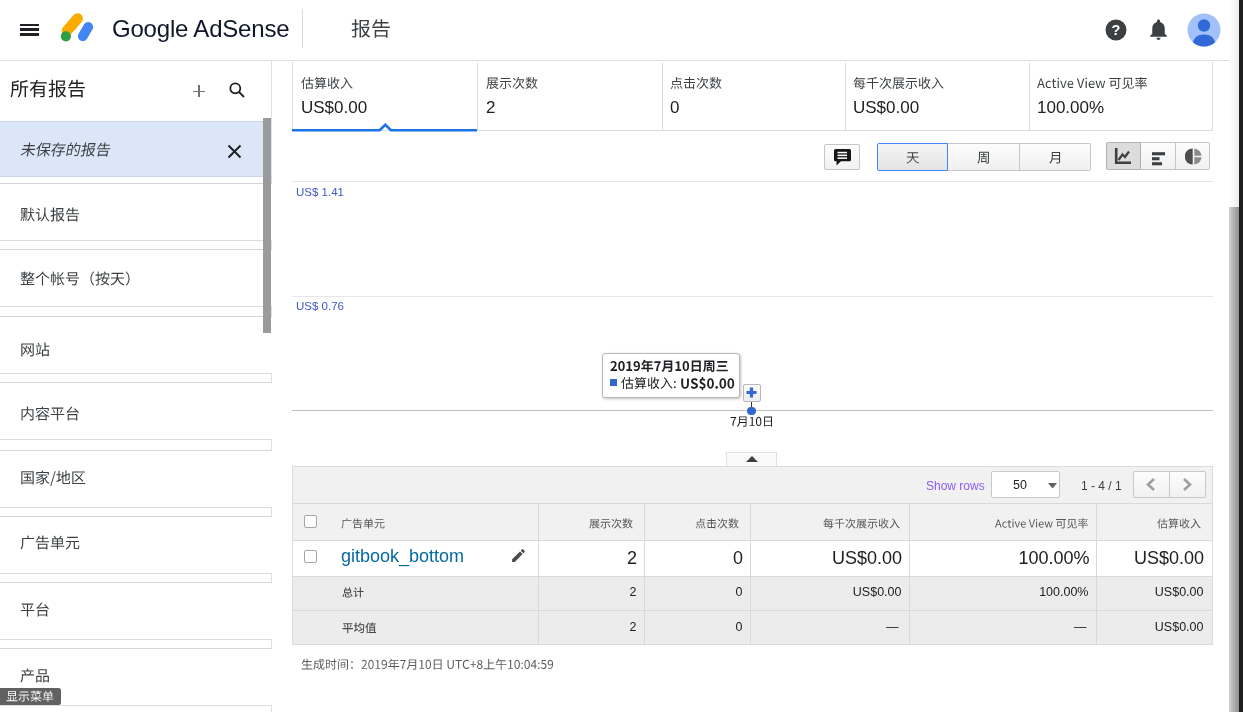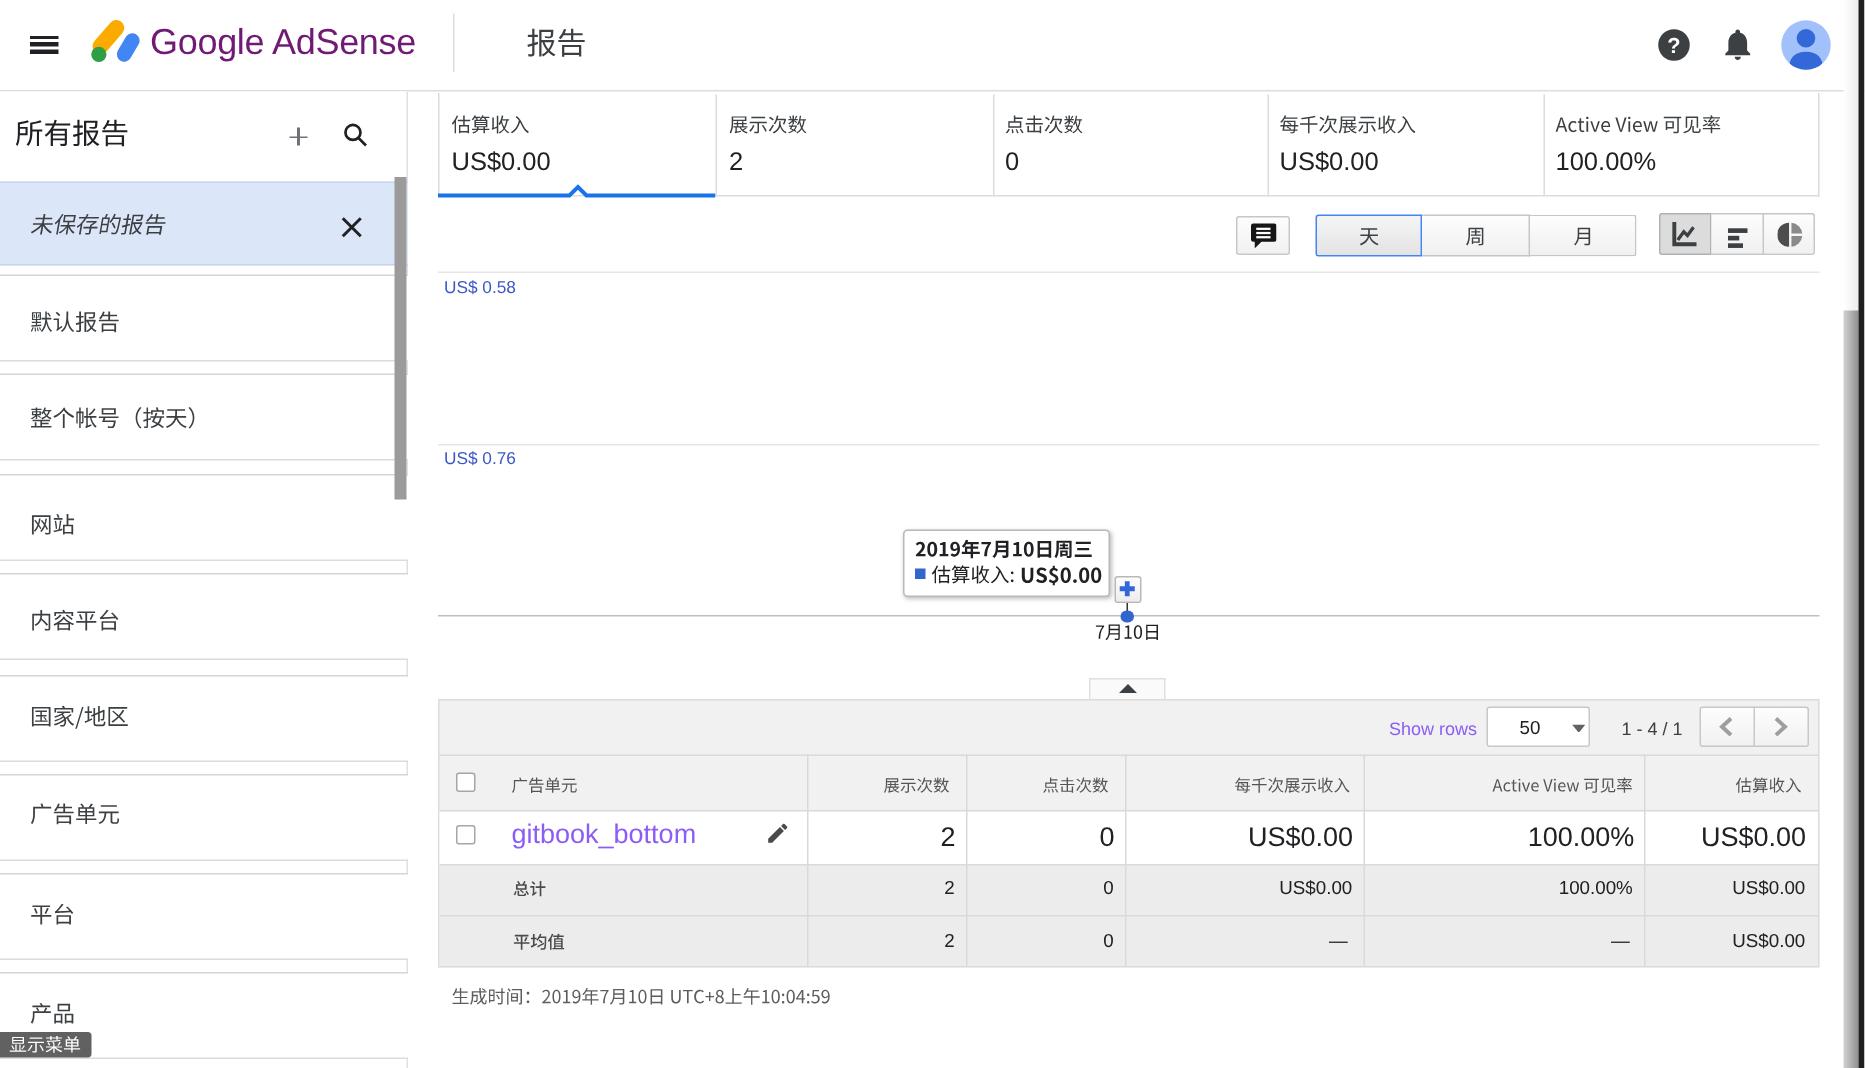--- a/index.html
+++ b/index.html
@@ -6,21 +6,21 @@
 </style></head><body>
 <div class="abs" style="left:0;top:0;width:1243px;height:61px;background:#fff;border-bottom:1px solid #ddd"></div>
 <div class="abs" style="left:20px;top:23.6px;width:19px;height:2.4px;background:#202124"></div>
 <div class="abs" style="left:20px;top:28.4px;width:19px;height:2.4px;background:#202124"></div>
 <div class="abs" style="left:20px;top:33.2px;width:19px;height:2.4px;background:#202124"></div>
 <svg class="abs" style="left:56px;top:8px" width="46" height="38" viewBox="56 8 46 38">
 <line x1="67" y1="30.8" x2="77.6" y2="18.6" stroke="#fbab00" stroke-width="10.6" stroke-linecap="round"></line>
 <circle cx="65.9" cy="36.3" r="5.1" fill="#2f9e44"></circle>
 <line x1="82.8" y1="36.2" x2="88.2" y2="27" stroke="#4285f4" stroke-width="9.8" stroke-linecap="round"></line>
 </svg>
-<div class="abs" style="left:100px;top:15px;font-size:24px;color:#701a75;letter-spacing:-0.2px">Google AdSense</div>
+<div class="abs" style="left:112px;top:15px;font-size:24px;color:#0f172a;letter-spacing:-0.2px">Google AdSense</div>
 <div class="abs" style="left:302px;top:9px;width:1px;height:39px;background:#dadce0"></div>
 <svg style="position:absolute;left:349px;top:12.5px;overflow:visible" width="64" height="32" viewBox="-2 -23.0 64 32">
     <path fill="#3c4043" d="M8.5 -16.1V1.6H10V-7.9H10.6C11.3 -5.8 12.4 -3.9 13.7 -2.2C12.7 -1.1 11.5 -0.2 10.1 0.5C10.4 0.8 10.9 1.3 11.1 1.6C12.4 0.9 13.6 -0 14.6 -1.1C15.7 0 16.9 0.9 18.2 1.5C18.5 1.2 18.9 0.6 19.3 0.3C17.9 -0.3 16.7 -1.2 15.6 -2.3C17 -4.2 18 -6.5 18.6 -9L17.6 -9.3L17.3 -9.3H10V-14.7H16.3C16.3 -12.9 16.1 -12.1 15.9 -11.9C15.7 -11.7 15.5 -11.7 15.1 -11.7C14.7 -11.7 13.4 -11.7 12 -11.8C12.3 -11.5 12.4 -11 12.5 -10.6C13.8 -10.5 15.1 -10.5 15.7 -10.5C16.4 -10.6 16.8 -10.7 17.2 -11.1C17.6 -11.5 17.8 -12.7 17.9 -15.5C17.9 -15.7 17.9 -16.1 17.9 -16.1ZM12 -7.9H16.8C16.3 -6.3 15.6 -4.7 14.6 -3.4C13.5 -4.7 12.6 -6.3 12 -7.9ZM3.8 -16.8V-12.8H0.9V-11.3H3.8V-7L0.6 -6.2L1 -4.7L3.8 -5.5V-0.3C3.8 0.1 3.7 0.2 3.3 0.2C3 0.2 2 0.2 0.9 0.2C1.1 0.6 1.3 1.2 1.4 1.6C3 1.6 3.9 1.6 4.5 1.3C5.1 1.1 5.3 0.7 5.3 -0.3V-5.9L7.7 -6.7L7.5 -8.1L5.3 -7.5V-11.3H7.6V-12.8H5.3V-16.8Z M25 -16.6C24.2 -14.4 22.9 -12.1 21.5 -10.6C21.8 -10.5 22.5 -10.1 22.8 -9.8C23.5 -10.6 24.1 -11.5 24.7 -12.5H29.7V-9.4H21.2V-8H38.8V-9.4H31.2V-12.5H37.4V-13.9H31.2V-16.8H29.7V-13.9H25.5C25.8 -14.7 26.2 -15.5 26.5 -16.3ZM23.7 -6V1.8H25.2V0.6H35V1.7H36.5V-6ZM25.2 -0.8V-4.6H35V-0.8Z"></path>
   </svg>
 <svg class="abs" style="left:1105px;top:19px" width="22" height="22" viewBox="0 0 22 22">
 <circle cx="11" cy="11" r="10.5" fill="#3c4043"></circle>
 <text x="11" y="16" text-anchor="middle" font-family="Liberation Sans" font-size="14.5" font-weight="bold" fill="#fff">?</text>
 </svg>
 <svg class="abs" style="left:1146px;top:17px" width="25" height="25" viewBox="0 0 24 24">
 <path fill="#3c4043" d="M12 22c1.1 0 2-.9 2-2h-4c0 1.1.9 2 2 2zm6-6v-5c0-3.07-1.63-5.64-4.5-6.32V4c0-.83-.67-1.5-1.5-1.5s-1.5.67-1.5 1.5v.68C7.64 5.36 6 7.92 6 11v5l-2 2v1h16v-1l-2-2z"></path>
@@ -151,21 +151,21 @@
 <rect x="0" y="10.2" width="10" height="3.1" fill="#3c4043"></rect>
 </svg>
 <svg class="abs" style="left:1185px;top:148px" width="17" height="17" viewBox="0 0 17 17">
 <path d="M7.7 0.5 A8 8 0 0 0 7.7 16.5 Z" fill="#4d4d4d"></path>
 <path d="M9.3 0.5 A8 8 0 0 1 16.5 7.7 L9.3 7.7 Z" fill="#8a8a8a"></path>
 <path d="M16.5 9.3 A8 8 0 0 1 9.3 16.5 L9.3 9.3 Z" fill="#8a8a8a"></path>
 </svg>
 <div class="abs" style="left:292px;top:181px;width:921px;height:1px;background:#e6e6e6"></div>
 <div class="abs" style="left:292px;top:296px;width:921px;height:1px;background:#e6e6e6"></div>
 <div class="abs" style="left:292px;top:410px;width:921px;height:1px;background:#c0c0c0"></div>
-<div class="abs" style="left:296px;top:185.8px;font-size:11.5px;color:#3c58c6">US$ 0.58</div>
+<div class="abs" style="left:296px;top:185.8px;font-size:11.5px;color:#3c58c6">US$ 1.41</div>
 <div class="abs" style="left:296px;top:300.3px;font-size:11.5px;color:#3c58c6">US$ 0.76</div>
 <div class="abs" style="left:602px;top:352.5px;width:138px;height:45.5px;background:#fff;border:1px solid #b8b8b8;border-radius:3px;box-shadow:1px 1px 3px rgba(0,0,0,0.25)"></div>
 <svg style="position:absolute;left:608px;top:356.1px;overflow:visible" width="135" height="20" viewBox="-2 -14.9 135 20">
     <path fill="#202124" d="M0.6 0H7V-1.6H4.9C4.5 -1.6 3.8 -1.6 3.3 -1.5C5.1 -3.2 6.6 -5.1 6.6 -6.8C6.6 -8.6 5.3 -9.8 3.5 -9.8C2.2 -9.8 1.4 -9.3 0.5 -8.3L1.5 -7.3C2 -7.8 2.6 -8.3 3.3 -8.3C4.2 -8.3 4.7 -7.7 4.7 -6.7C4.7 -5.3 3.2 -3.4 0.6 -1.1Z M11.5 0.2C13.5 0.2 14.8 -1.5 14.8 -4.9C14.8 -8.2 13.5 -9.8 11.5 -9.8C9.5 -9.8 8.2 -8.2 8.2 -4.9C8.2 -1.5 9.5 0.2 11.5 0.2ZM11.5 -1.3C10.7 -1.3 10 -2.1 10 -4.9C10 -7.5 10.7 -8.3 11.5 -8.3C12.3 -8.3 12.9 -7.5 12.9 -4.9C12.9 -2.1 12.3 -1.3 11.5 -1.3Z M16.4 0H22.2V-1.6H20.4V-9.6H19C18.4 -9.2 17.7 -9 16.7 -8.8V-7.6H18.5V-1.6H16.4Z M26.3 0.2C28.2 0.2 30 -1.4 30 -5C30 -8.4 28.4 -9.8 26.6 -9.8C24.9 -9.8 23.5 -8.6 23.5 -6.6C23.5 -4.5 24.7 -3.6 26.3 -3.6C26.9 -3.6 27.8 -4 28.3 -4.6C28.2 -2.2 27.3 -1.4 26.2 -1.4C25.6 -1.4 25.1 -1.7 24.7 -2.1L23.7 -0.9C24.3 -0.3 25.1 0.2 26.3 0.2ZM28.2 -6C27.8 -5.2 27.2 -4.9 26.6 -4.9C25.8 -4.9 25.3 -5.5 25.3 -6.6C25.3 -7.8 25.9 -8.4 26.6 -8.4C27.4 -8.4 28.1 -7.7 28.2 -6Z M31.2 -3.1V-1.6H37.1V1.2H38.7V-1.6H43.2V-3.1H38.7V-5.1H42.1V-6.5H38.7V-8.1H42.5V-9.6H35.1C35.2 -10 35.4 -10.3 35.5 -10.7L33.9 -11.1C33.3 -9.4 32.3 -7.7 31.2 -6.7C31.6 -6.5 32.2 -6 32.5 -5.7C33.1 -6.3 33.7 -7.2 34.3 -8.1H37.1V-6.5H33.3V-3.1ZM34.8 -3.1V-5.1H37.1V-3.1Z M46.1 0H48C48.2 -3.8 48.5 -5.7 50.7 -8.5V-9.6H44.3V-8H48.7C46.8 -5.5 46.3 -3.3 46.1 0Z M53.8 -10.4V-6.1C53.8 -4.1 53.6 -1.6 51.6 0C52 0.3 52.6 0.8 52.8 1.2C54.1 0.2 54.7 -1.3 55 -2.7H60.6V-0.8C60.6 -0.6 60.5 -0.5 60.2 -0.5C59.9 -0.5 58.8 -0.5 57.9 -0.5C58.2 -0.1 58.5 0.7 58.6 1.1C59.9 1.1 60.8 1.1 61.5 0.8C62 0.6 62.3 0.1 62.3 -0.8V-10.4ZM55.4 -8.9H60.6V-7.3H55.4ZM55.4 -5.8H60.6V-4.3H55.3C55.4 -4.8 55.4 -5.3 55.4 -5.8Z M65.4 0H71.2V-1.6H69.4V-9.6H68C67.4 -9.2 66.7 -9 65.7 -8.8V-7.6H67.5V-1.6H65.4Z M75.9 0.2C77.8 0.2 79.1 -1.5 79.1 -4.9C79.1 -8.2 77.8 -9.8 75.9 -9.8C73.9 -9.8 72.6 -8.2 72.6 -4.9C72.6 -1.5 73.9 0.2 75.9 0.2ZM75.9 -1.3C75 -1.3 74.4 -2.1 74.4 -4.9C74.4 -7.5 75 -8.3 75.9 -8.3C76.7 -8.3 77.3 -7.5 77.3 -4.9C77.3 -2.1 76.7 -1.3 75.9 -1.3Z M83.3 -4.4H89.1V-1.4H83.3ZM83.3 -5.9V-8.7H89.1V-5.9ZM81.7 -10.3V1H83.3V0.2H89.1V1H90.8V-10.3Z M94.3 -10.4V-5.9C94.3 -4 94.2 -1.5 93 0.2C93.3 0.4 94 0.9 94.2 1.2C95.7 -0.7 95.9 -3.8 95.9 -5.9V-9H102.9V-0.6C102.9 -0.4 102.8 -0.3 102.5 -0.3C102.3 -0.3 101.6 -0.3 100.9 -0.3C101.1 0.1 101.3 0.7 101.4 1.1C102.5 1.1 103.2 1.1 103.7 0.9C104.2 0.6 104.4 0.2 104.4 -0.6V-10.4ZM98.5 -8.8V-7.9H96.6V-6.7H98.5V-5.9H96.3V-4.7H102.3V-5.9H100V-6.7H102V-7.9H100V-8.8ZM96.8 -3.9V0.3H98.2V-0.4H101.8V-3.9ZM98.2 -2.8H100.4V-1.6H98.2Z M107.2 -9.8V-8.2H117.2V-9.8ZM108.1 -5.6V-4H116.1V-5.6ZM106.5 -1.2V0.4H117.8V-1.2Z"></path>
   </svg>
 <div class="abs" style="left:609.5px;top:378.5px;width:7px;height:7px;background:#3366cc"></div>
 <svg style="position:absolute;left:618.5px;top:373.1px;overflow:visible" width="72" height="20" viewBox="-2 -14.9 72 20">
     <path fill="#202124" d="M3.5 -10.9C2.7 -8.9 1.5 -6.9 0.2 -5.7C0.4 -5.5 0.7 -5 0.8 -4.7C1.2 -5.2 1.7 -5.7 2.1 -6.3V1H3V-7.7C3.5 -8.6 4 -9.6 4.4 -10.6ZM4.2 -8.1V-7.1H7.8V-4.5H5V1H5.9V0.5H10.7V1H11.7V-4.5H8.8V-7.1H12.5V-8.1H8.8V-10.9H7.8V-8.1ZM5.9 -0.5V-3.5H10.7V-0.5Z M16.3 -5.9H22.9V-5.2H16.3ZM16.3 -4.5H22.9V-3.8H16.3ZM16.3 -7.3H22.9V-6.6H16.3ZM20.5 -11C20.1 -10 19.5 -9 18.7 -8.4C18.9 -8.3 19.3 -8.1 19.5 -8H16.8L17.6 -8.2C17.5 -8.5 17.3 -8.8 17.1 -9.2H19.3V-10H15.9C16 -10.2 16.2 -10.5 16.3 -10.7L15.4 -11C15 -10 14.2 -9 13.5 -8.3C13.7 -8.2 14.1 -7.9 14.2 -7.7C14.7 -8.1 15.1 -8.6 15.4 -9.2H16.1C16.3 -8.8 16.6 -8.3 16.7 -8H15.3V-3.1H17V-2.3L17 -2H13.7V-1.2H16.7C16.4 -0.6 15.6 -0.1 13.9 0.3C14.1 0.5 14.4 0.8 14.5 1.1C16.6 0.5 17.5 -0.4 17.8 -1.2H21.3V1H22.3V-1.2H25.3V-2H22.3V-3.1H23.9V-8H22.6L23.3 -8.3C23.2 -8.5 23 -8.9 22.7 -9.2H25.2V-10H21.1C21.2 -10.2 21.3 -10.5 21.4 -10.8ZM21.3 -2H18L18 -2.2V-3.1H21.3ZM19.6 -8C19.9 -8.3 20.3 -8.7 20.6 -9.2H21.6C22 -8.8 22.3 -8.3 22.5 -8Z M33.6 -7.5H36.5C36.2 -5.8 35.8 -4.4 35.1 -3.2C34.5 -4.4 33.9 -5.8 33.6 -7.3ZM33.5 -10.9C33.1 -8.7 32.4 -6.5 31.3 -5.2C31.5 -5 31.9 -4.6 32 -4.4C32.4 -4.9 32.7 -5.4 33.1 -6.1C33.5 -4.7 34 -3.4 34.6 -2.3C33.9 -1.2 32.9 -0.4 31.5 0.2C31.7 0.5 32.1 0.9 32.2 1.1C33.4 0.4 34.4 -0.5 35.2 -1.5C35.9 -0.4 36.8 0.4 37.9 1C38 0.7 38.3 0.4 38.5 0.2C37.4 -0.4 36.5 -1.2 35.7 -2.3C36.5 -3.7 37.1 -5.4 37.5 -7.5H38.4V-8.4H33.9C34.2 -9.1 34.4 -9.9 34.5 -10.8ZM27.2 -1.3C27.4 -1.5 27.8 -1.7 30.2 -2.6V1.1H31.2V-10.7H30.2V-3.5L28.2 -2.8V-9.5H27.2V-3.1C27.2 -2.6 27 -2.3 26.8 -2.2C26.9 -2 27.1 -1.5 27.2 -1.3Z M42.8 -9.8C43.7 -9.2 44.4 -8.5 44.9 -7.7C44.1 -4 42.5 -1.3 39.5 0.2C39.8 0.4 40.2 0.8 40.4 0.9C43.1 -0.6 44.7 -3 45.7 -6.4C47.2 -3.8 48.1 -0.8 51.1 0.9C51.1 0.6 51.4 0.1 51.5 -0.2C47.2 -2.8 47.6 -7.7 43.4 -10.6Z M53.8 -5.1C54.3 -5.1 54.7 -5.4 54.7 -6C54.7 -6.5 54.3 -6.9 53.8 -6.9C53.3 -6.9 52.9 -6.5 52.9 -6C52.9 -5.4 53.3 -5.1 53.8 -5.1ZM53.8 0.2C54.3 0.2 54.7 -0.2 54.7 -0.7C54.7 -1.3 54.3 -1.6 53.8 -1.6C53.3 -1.6 52.9 -1.3 52.9 -0.7C52.9 -0.2 53.3 0.2 53.8 0.2Z"></path>
   </svg>
 <svg style="position:absolute;left:678.114px;top:372.5px;overflow:visible" width="72" height="21" viewBox="-2 -15.5 72 21">
@@ -224,21 +224,21 @@
 <svg style="position:absolute;left:820.5px;top:514.9px;overflow:visible" width="92" height="17" viewBox="-2 -12.6 92 17">
     <path fill="#555555" d="M4.3 -5C5 -4.7 5.8 -4.2 6.2 -3.8H3L3.2 -5.5H8.2L8.2 -3.8H6.3L6.8 -4.3C6.3 -4.7 5.5 -5.2 4.8 -5.5ZM0.5 -3.8V-3.1H2C1.9 -2.1 1.7 -1.2 1.6 -0.6H2.1L7.9 -0.6C7.9 -0.2 7.8 -0 7.7 0.1C7.6 0.2 7.5 0.2 7.3 0.2C7.1 0.2 6.6 0.2 6 0.2C6.1 0.4 6.2 0.7 6.2 0.8C6.8 0.9 7.3 0.9 7.6 0.9C8 0.8 8.2 0.7 8.4 0.5C8.6 0.3 8.7 -0 8.7 -0.6H10.2V-1.3H8.8C8.9 -1.8 8.9 -2.4 9 -3.1H10.5V-3.8H9L9.1 -5.9C9.1 -6 9.1 -6.3 9.1 -6.3H2.5C2.4 -5.5 2.3 -4.7 2.1 -3.8ZM8 -1.3H6.2L6.6 -1.7C6.1 -2.2 5.3 -2.7 4.5 -3.1H8.2C8.1 -2.3 8.1 -1.7 8 -1.3ZM4 -2.6C4.7 -2.3 5.5 -1.7 6 -1.3H2.6L2.9 -3.1H4.5ZM3 -9.3C2.4 -7.9 1.5 -6.5 0.4 -5.6C0.6 -5.5 1 -5.2 1.2 -5.1C1.8 -5.7 2.4 -6.5 2.9 -7.4H10.2V-8.1H3.3C3.5 -8.4 3.7 -8.7 3.8 -9.1Z M19.7 -9.1C18 -8.5 14.8 -8.1 12.2 -7.9C12.3 -7.7 12.4 -7.3 12.4 -7.1C13.6 -7.2 14.8 -7.4 16 -7.5V-4.9H11.6V-4.1H16V0.9H16.9V-4.1H21.4V-4.9H16.9V-7.7C18.2 -7.9 19.4 -8.1 20.4 -8.4Z M22.6 -7.9C23.4 -7.5 24.3 -6.8 24.8 -6.4L25.3 -7C24.8 -7.5 23.9 -8.1 23.1 -8.5ZM22.5 -0.8 23.2 -0.2C23.9 -1.2 24.7 -2.5 25.4 -3.6L24.8 -4.2C24 -3 23.1 -1.6 22.5 -0.8ZM27 -9.2C26.6 -7.5 26 -5.8 25.2 -4.7C25.4 -4.6 25.8 -4.4 26 -4.2C26.4 -4.9 26.8 -5.7 27.1 -6.6H31.2C31 -5.8 30.7 -5 30.4 -4.4C30.6 -4.3 30.9 -4.2 31.1 -4.1C31.5 -4.8 32 -6 32.3 -7.1L31.6 -7.4L31.5 -7.4H27.4C27.6 -7.9 27.8 -8.5 27.9 -9.1ZM28.3 -6V-5.3C28.3 -3.8 28 -1.4 24.6 0.3C24.8 0.4 25.1 0.7 25.3 0.9C27.4 -0.2 28.4 -1.6 28.8 -2.9C29.4 -1.2 30.4 0.1 32 0.8C32.1 0.6 32.4 0.2 32.6 0.1C30.7 -0.6 29.6 -2.3 29.1 -4.5C29.1 -4.8 29.1 -5.1 29.1 -5.3V-6Z M36.4 0.9V0.9C36.7 0.7 37 0.7 39.8 -0C39.7 -0.2 39.8 -0.5 39.8 -0.7L37.4 -0.2V-2.4H38.9C39.7 -0.7 41.1 0.4 43.1 0.9C43.2 0.7 43.4 0.4 43.6 0.2C42.6 0 41.8 -0.3 41.1 -0.8C41.7 -1.1 42.4 -1.6 42.9 -1.9L42.2 -2.4C41.8 -2 41.2 -1.6 40.6 -1.3C40.2 -1.6 40 -2 39.7 -2.4H43.5V-3.2H41.2V-4.3H43V-5H41.2V-6H40.4V-5H38.2V-6H37.4V-5H35.7V-4.3H37.4V-3.2H35.4V-2.4H36.6V-0.7C36.6 -0.2 36.3 0.1 36.1 0.2C36.2 0.4 36.4 0.7 36.4 0.9ZM38.2 -4.3H40.4V-3.2H38.2ZM35.4 -8H42V-6.9H35.4ZM34.6 -8.7V-5.5C34.6 -3.7 34.5 -1.3 33.3 0.5C33.5 0.5 33.9 0.8 34.1 0.9C35.2 -0.9 35.4 -3.6 35.4 -5.5V-6.1H42.8V-8.7Z M46.6 -3.9C46.1 -2.6 45.3 -1.4 44.4 -0.6C44.6 -0.5 45 -0.3 45.1 -0.1C46 -1 46.9 -2.3 47.4 -3.6ZM51.5 -3.5C52.3 -2.5 53.2 -1 53.4 -0.1L54.3 -0.5C53.9 -1.4 53.1 -2.8 52.3 -3.8ZM45.6 -8.4V-7.6H53.4V-8.4ZM44.7 -5.8V-4.9H49.1V-0.2C49.1 -0 49 0 48.8 0C48.6 0 47.9 0 47.1 0C47.3 0.3 47.4 0.6 47.4 0.9C48.4 0.9 49 0.9 49.4 0.7C49.8 0.6 50 0.3 50 -0.2V-4.9H54.4V-5.8Z M61.5 -6.3H63.9C63.6 -4.9 63.3 -3.7 62.7 -2.7C62.2 -3.7 61.7 -4.9 61.4 -6.1ZM61.3 -9.2C61 -7.3 60.4 -5.5 59.5 -4.4C59.7 -4.2 60 -3.9 60.1 -3.7C60.4 -4.1 60.7 -4.6 61 -5.1C61.3 -4 61.7 -2.9 62.3 -2C61.6 -1.1 60.8 -0.3 59.7 0.2C59.9 0.4 60.1 0.7 60.2 0.9C61.3 0.3 62.1 -0.4 62.7 -1.3C63.4 -0.4 64.1 0.3 65 0.8C65.2 0.6 65.4 0.3 65.6 0.2C64.7 -0.3 63.9 -1 63.2 -2C63.9 -3.1 64.4 -4.6 64.7 -6.3H65.5V-7.1H61.7C61.9 -7.7 62.1 -8.4 62.2 -9.1ZM56 -1.1C56.2 -1.3 56.6 -1.4 58.6 -2.2V0.9H59.4V-9.1H58.6V-3L56.9 -2.4V-8H56.1V-2.6C56.1 -2.2 55.8 -2 55.7 -1.9C55.8 -1.7 56 -1.3 56 -1.1Z M69.2 -8.3C70 -7.8 70.5 -7.2 71 -6.5C70.3 -3.4 68.9 -1.1 66.5 0.1C66.7 0.3 67.1 0.6 67.2 0.8C69.4 -0.5 70.9 -2.5 71.7 -5.4C72.9 -3.2 73.7 -0.6 76.2 0.8C76.2 0.5 76.5 0.1 76.6 -0.2C72.9 -2.4 73.3 -6.5 69.8 -9Z"></path>
   </svg>
 <svg style="position:absolute;left:992.511px;top:514.9px;overflow:visible" width="108" height="17" viewBox="-2 -12.6 108 17">
     <path fill="#555555" d="M0 0H1.1L1.8 -2.5H4.8L5.6 0H6.6L3.9 -8.1H2.8ZM2.1 -3.3 2.5 -4.5C2.8 -5.4 3 -6.3 3.3 -7.2H3.3C3.6 -6.3 3.9 -5.4 4.2 -4.5L4.5 -3.3Z M10.1 0.1C10.8 0.1 11.5 -0.1 12 -0.6L11.6 -1.3C11.2 -1 10.7 -0.7 10.1 -0.7C9 -0.7 8.3 -1.6 8.3 -3C8.3 -4.4 9.1 -5.3 10.2 -5.3C10.6 -5.3 11 -5.1 11.4 -4.8L11.9 -5.4C11.5 -5.8 10.9 -6.1 10.1 -6.1C8.6 -6.1 7.3 -5 7.3 -3C7.3 -1 8.5 0.1 10.1 0.1Z M15.2 0.1C15.6 0.1 15.9 0 16.3 -0.1L16.1 -0.8C15.9 -0.7 15.6 -0.7 15.4 -0.7C14.7 -0.7 14.5 -1.1 14.5 -1.8V-5.2H16.1V-6H14.5V-7.7H13.7L13.5 -6L12.6 -5.9V-5.2H13.5V-1.8C13.5 -0.6 13.9 0.1 15.2 0.1Z M17.5 0H18.5V-6H17.5ZM18 -7.2C18.4 -7.2 18.6 -7.5 18.6 -7.9C18.6 -8.3 18.4 -8.5 18 -8.5C17.6 -8.5 17.3 -8.3 17.3 -7.9C17.3 -7.5 17.6 -7.2 18 -7.2Z M21.8 0H22.9L25.1 -6H24.1L22.9 -2.6C22.8 -2 22.6 -1.4 22.4 -0.8H22.3C22.2 -1.4 22 -2 21.8 -2.6L20.7 -6H19.6Z M28.6 0.1C29.4 0.1 30.1 -0.1 30.6 -0.5L30.2 -1.1C29.8 -0.8 29.3 -0.7 28.7 -0.7C27.6 -0.7 26.8 -1.5 26.8 -2.8H30.8C30.8 -2.9 30.8 -3.1 30.8 -3.3C30.8 -5 30 -6.1 28.4 -6.1C27.1 -6.1 25.8 -4.9 25.8 -3C25.8 -1 27 0.1 28.6 0.1ZM26.8 -3.5C26.9 -4.7 27.6 -5.3 28.5 -5.3C29.4 -5.3 30 -4.7 30 -3.5Z M36.3 0H37.5L40.1 -8.1H39L37.8 -3.7C37.5 -2.8 37.3 -2 37 -1H36.9C36.6 -2 36.4 -2.8 36.1 -3.7L34.8 -8.1H33.8Z M41.1 0H42.1V-6H41.1ZM41.6 -7.2C42 -7.2 42.3 -7.5 42.3 -7.9C42.3 -8.3 42 -8.5 41.6 -8.5C41.2 -8.5 40.9 -8.3 40.9 -7.9C40.9 -7.5 41.2 -7.2 41.6 -7.2Z M46.5 0.1C47.3 0.1 48 -0.1 48.5 -0.5L48.1 -1.1C47.7 -0.8 47.2 -0.7 46.7 -0.7C45.5 -0.7 44.7 -1.5 44.7 -2.8H48.7C48.7 -2.9 48.7 -3.1 48.7 -3.3C48.7 -5 47.9 -6.1 46.4 -6.1C45 -6.1 43.7 -4.9 43.7 -3C43.7 -1 44.9 0.1 46.5 0.1ZM44.7 -3.5C44.8 -4.7 45.5 -5.3 46.4 -5.3C47.3 -5.3 47.9 -4.7 47.9 -3.5Z M51.2 0H52.3L53.2 -3.2C53.3 -3.8 53.4 -4.3 53.6 -4.9H53.6C53.8 -4.3 53.9 -3.8 54 -3.2L54.9 0H56.1L57.7 -6H56.8L55.9 -2.5C55.8 -1.9 55.7 -1.4 55.5 -0.9H55.5C55.3 -1.4 55.2 -1.9 55.1 -2.5L54.1 -6H53.2L52.2 -2.5C52.1 -1.9 51.9 -1.4 51.8 -0.9H51.8C51.6 -1.4 51.5 -1.9 51.4 -2.5L50.5 -6H49.5Z M61.1 -8.5V-7.6H68.7V-0.3C68.7 -0.1 68.6 -0 68.4 0C68.1 0 67.2 0 66.3 -0C66.5 0.2 66.6 0.6 66.7 0.9C67.8 0.9 68.5 0.9 69 0.7C69.4 0.6 69.6 0.3 69.6 -0.3V-7.6H70.9V-8.5ZM63 -5.2H65.9V-2.7H63ZM62.2 -6V-1H63V-1.9H66.7V-6Z M77.2 -3.3V-0.5C77.2 0.4 77.5 0.6 78.6 0.6C78.8 0.6 80.3 0.6 80.5 0.6C81.6 0.6 81.8 0.2 81.9 -1.5C81.7 -1.6 81.3 -1.7 81.1 -1.8C81.1 -0.4 81 -0.2 80.5 -0.2C80.2 -0.2 78.9 -0.2 78.6 -0.2C78.1 -0.2 78 -0.2 78 -0.5V-3.3ZM76.5 -6.8C76.4 -2.9 76.2 -0.8 72 0.2C72.2 0.4 72.4 0.7 72.5 0.9C76.9 -0.2 77.2 -2.6 77.3 -6.8ZM73.4 -8.6V-2.3H74.3V-7.8H79.6V-2.3H80.5V-8.6Z M91.6 -7.1C91.2 -6.6 90.5 -6 90 -5.7L90.7 -5.3C91.2 -5.6 91.8 -6.1 92.3 -6.7ZM83.1 -3.7 83.5 -3C84.2 -3.4 85.2 -3.9 86 -4.3L85.8 -5C84.8 -4.5 83.8 -4 83.1 -3.7ZM83.4 -6.6C84 -6.2 84.7 -5.7 85.1 -5.3L85.7 -5.8C85.3 -6.2 84.6 -6.7 84 -7ZM89.9 -4.5C90.7 -4 91.6 -3.4 92.1 -2.9L92.7 -3.4C92.2 -3.9 91.3 -4.5 90.5 -4.9ZM83 -2.2V-1.5H87.5V0.9H88.4V-1.5H92.9V-2.2H88.4V-3.1H87.5V-2.2ZM87.3 -9.1C87.4 -8.9 87.6 -8.5 87.8 -8.2H83.3V-7.5H87.3C87 -7 86.6 -6.5 86.5 -6.4C86.3 -6.2 86.1 -6 86 -6C86.1 -5.8 86.2 -5.5 86.2 -5.3C86.4 -5.4 86.6 -5.4 87.9 -5.5C87.4 -5 86.9 -4.6 86.7 -4.4C86.3 -4.1 86 -3.9 85.8 -3.8C85.8 -3.6 86 -3.3 86 -3.1C86.2 -3.2 86.6 -3.3 89.5 -3.6C89.6 -3.3 89.7 -3.1 89.8 -3L90.5 -3.3C90.2 -3.8 89.7 -4.6 89.2 -5.1L88.5 -4.9C88.7 -4.7 88.9 -4.4 89.1 -4.2L87.1 -4C88.1 -4.8 89.1 -5.7 90 -6.8L89.3 -7.1C89.1 -6.8 88.8 -6.5 88.5 -6.2L87.1 -6.2C87.5 -6.5 87.8 -7 88.2 -7.5H92.8V-8.2H88.7C88.6 -8.6 88.3 -9 88.1 -9.3Z"></path>
   </svg>
 <svg style="position:absolute;left:1154.5px;top:514.9px;overflow:visible" width="59" height="17" viewBox="-2 -12.6 59 17">
     <path fill="#555555" d="M2.9 -9.2C2.3 -7.5 1.3 -5.9 0.2 -4.8C0.4 -4.6 0.6 -4.2 0.7 -4C1 -4.4 1.4 -4.8 1.8 -5.3V0.9H2.6V-6.5C3 -7.3 3.4 -8.1 3.7 -9ZM3.6 -6.8V-6H6.6V-3.8H4.2V0.9H5V0.4H9.1V0.8H9.9V-3.8H7.4V-6H10.6V-6.8H7.4V-9.2H6.6V-6.8ZM5 -0.4V-3H9.1V-0.4Z M13.8 -5H19.4V-4.4H13.8ZM13.8 -3.8H19.4V-3.2H13.8ZM13.8 -6.2H19.4V-5.6H13.8ZM17.3 -9.3C17 -8.4 16.5 -7.6 15.8 -7.1C16 -7 16.3 -6.9 16.5 -6.7H14.3L14.9 -7C14.8 -7.2 14.6 -7.5 14.5 -7.7H16.4V-8.4H13.5C13.6 -8.6 13.7 -8.9 13.8 -9.1L13 -9.3C12.7 -8.4 12.1 -7.6 11.4 -7C11.6 -6.9 11.9 -6.7 12.1 -6.6C12.4 -6.9 12.7 -7.3 13 -7.7H13.6C13.8 -7.4 14 -7 14.2 -6.7H12.9V-2.6H14.4V-1.9L14.4 -1.7H11.6V-1H14.1C13.8 -0.5 13.2 -0.1 11.8 0.3C12 0.4 12.2 0.7 12.3 0.9C14.1 0.4 14.8 -0.3 15.1 -1H18.1V0.9H18.9V-1H21.4V-1.7H18.9V-2.6H20.3V-6.7H19.2L19.8 -7C19.6 -7.2 19.4 -7.5 19.2 -7.7H21.3V-8.4H17.8C17.9 -8.6 18 -8.9 18.1 -9.1ZM18.1 -1.7H15.2L15.3 -1.9V-2.6H18.1ZM16.6 -6.7C16.9 -7 17.1 -7.4 17.4 -7.7H18.3C18.6 -7.4 18.9 -7 19 -6.7Z M28.5 -6.3H30.9C30.6 -4.9 30.3 -3.7 29.7 -2.7C29.2 -3.7 28.7 -4.9 28.4 -6.1ZM28.3 -9.2C28 -7.3 27.4 -5.5 26.5 -4.4C26.7 -4.2 27 -3.9 27.1 -3.7C27.4 -4.1 27.7 -4.6 28 -5.1C28.3 -4 28.7 -2.9 29.3 -2C28.6 -1.1 27.8 -0.3 26.7 0.2C26.9 0.4 27.1 0.7 27.2 0.9C28.3 0.3 29.1 -0.4 29.7 -1.3C30.4 -0.4 31.1 0.3 32 0.8C32.2 0.6 32.4 0.3 32.6 0.2C31.7 -0.3 30.9 -1 30.2 -2C30.9 -3.1 31.4 -4.6 31.7 -6.3H32.5V-7.1H28.7C28.9 -7.7 29.1 -8.4 29.2 -9.1ZM23 -1.1C23.2 -1.3 23.6 -1.4 25.6 -2.2V0.9H26.4V-9.1H25.6V-3L23.9 -2.4V-8H23.1V-2.6C23.1 -2.2 22.8 -2 22.7 -1.9C22.8 -1.7 23 -1.3 23 -1.1Z M36.2 -8.3C37 -7.8 37.5 -7.2 38 -6.5C37.3 -3.4 35.9 -1.1 33.5 0.1C33.7 0.3 34.1 0.6 34.2 0.8C36.4 -0.5 37.9 -2.5 38.7 -5.4C39.9 -3.2 40.7 -0.6 43.2 0.8C43.2 0.5 43.5 0.1 43.6 -0.2C39.9 -2.4 40.3 -6.5 36.8 -9Z"></path>
   </svg>
 <div class="abs" style="left:304px;top:549.5px;width:13px;height:13px;background:#fff;border:1px solid #a6a6a6;border-radius:2px"></div>
-<div class="abs" style="left:341px;top:546px;font-size:18px;color:#8b5cf6">gitbook_bottom</div>
+<div class="abs" style="left:341px;top:546px;font-size:18px;color:#0369a1">gitbook_bottom</div>
 <svg class="abs" style="left:510px;top:547px" width="17" height="17" viewBox="0 0 24 24">
 <path fill="#4a4a4a" d="M3 17.25V21h3.75L17.81 9.94l-3.75-3.75L3 17.25zM20.71 7.04c.39-.39.39-1.02 0-1.41l-2.34-2.34c-.39-.39-1.02-.39-1.41 0l-1.83 1.83 3.75 3.75 1.96-1.83z"></path>
 </svg>
 <div class="abs" style="right:606px;top:547.8px;font-size:18px;color:#202124">2</div>
 <div class="abs" style="right:500px;top:547.8px;font-size:18px;color:#202124">0</div>
 <div class="abs" style="right:341px;top:547.8px;font-size:18px;color:#202124">US$0.00</div>
 <div class="abs" style="right:153.5px;top:547.8px;font-size:18px;color:#202124">100.00%</div>
 <div class="abs" style="right:39px;top:547.8px;font-size:18px;color:#202124">US$0.00</div>
 <svg style="position:absolute;left:340px;top:584.4px;overflow:visible" width="37" height="17" viewBox="-2 -12.6 37 17">
     <path fill="#4a4a4a" d="M8.3 -2.3C8.9 -1.6 9.5 -0.5 9.8 0.1L10.6 -0.4C10.4 -1.1 9.7 -2.1 9.1 -2.8ZM3 -2.7V-0.5C3 0.5 3.4 0.8 4.8 0.8C5.1 0.8 6.9 0.8 7.2 0.8C8.3 0.8 8.6 0.5 8.8 -0.8C8.4 -0.9 8 -1 7.8 -1.2C7.7 -0.3 7.6 -0.1 7.1 -0.1C6.7 -0.1 5.2 -0.1 4.9 -0.1C4.2 -0.1 4.1 -0.2 4.1 -0.5V-2.7ZM1.4 -2.5C1.2 -1.7 0.9 -0.7 0.4 -0.1L1.4 0.3C1.9 -0.4 2.2 -1.4 2.4 -2.4ZM3.1 -6.1H7.9V-4.4H3.1ZM2 -7.1V-3.4H5.3L4.6 -2.9C5.3 -2.4 6.1 -1.6 6.5 -1.1L7.2 -1.8C6.8 -2.3 6 -3 5.3 -3.4H9.1V-7.1H7.4C7.8 -7.6 8.2 -8.3 8.5 -8.8L7.4 -9.3C7.1 -8.6 6.7 -7.8 6.3 -7.1H4.1L4.8 -7.4C4.6 -8 4.1 -8.7 3.6 -9.3L2.7 -8.8C3.1 -8.3 3.6 -7.6 3.8 -7.1Z M12.4 -8.5C13 -7.9 13.8 -7.2 14.2 -6.7L14.9 -7.5C14.5 -8 13.7 -8.6 13.1 -9.1ZM11.5 -5.9V-4.8H13.2V-1.2C13.2 -0.7 12.8 -0.3 12.6 -0.2C12.8 0 13 0.5 13.1 0.8C13.3 0.5 13.7 0.3 15.8 -1.3C15.7 -1.5 15.5 -1.9 15.5 -2.2L14.2 -1.3V-5.9ZM17.8 -9.3V-5.7H15.1V-4.6H17.8V0.9H18.9V-4.6H21.6V-5.7H18.9V-9.3Z"></path>

